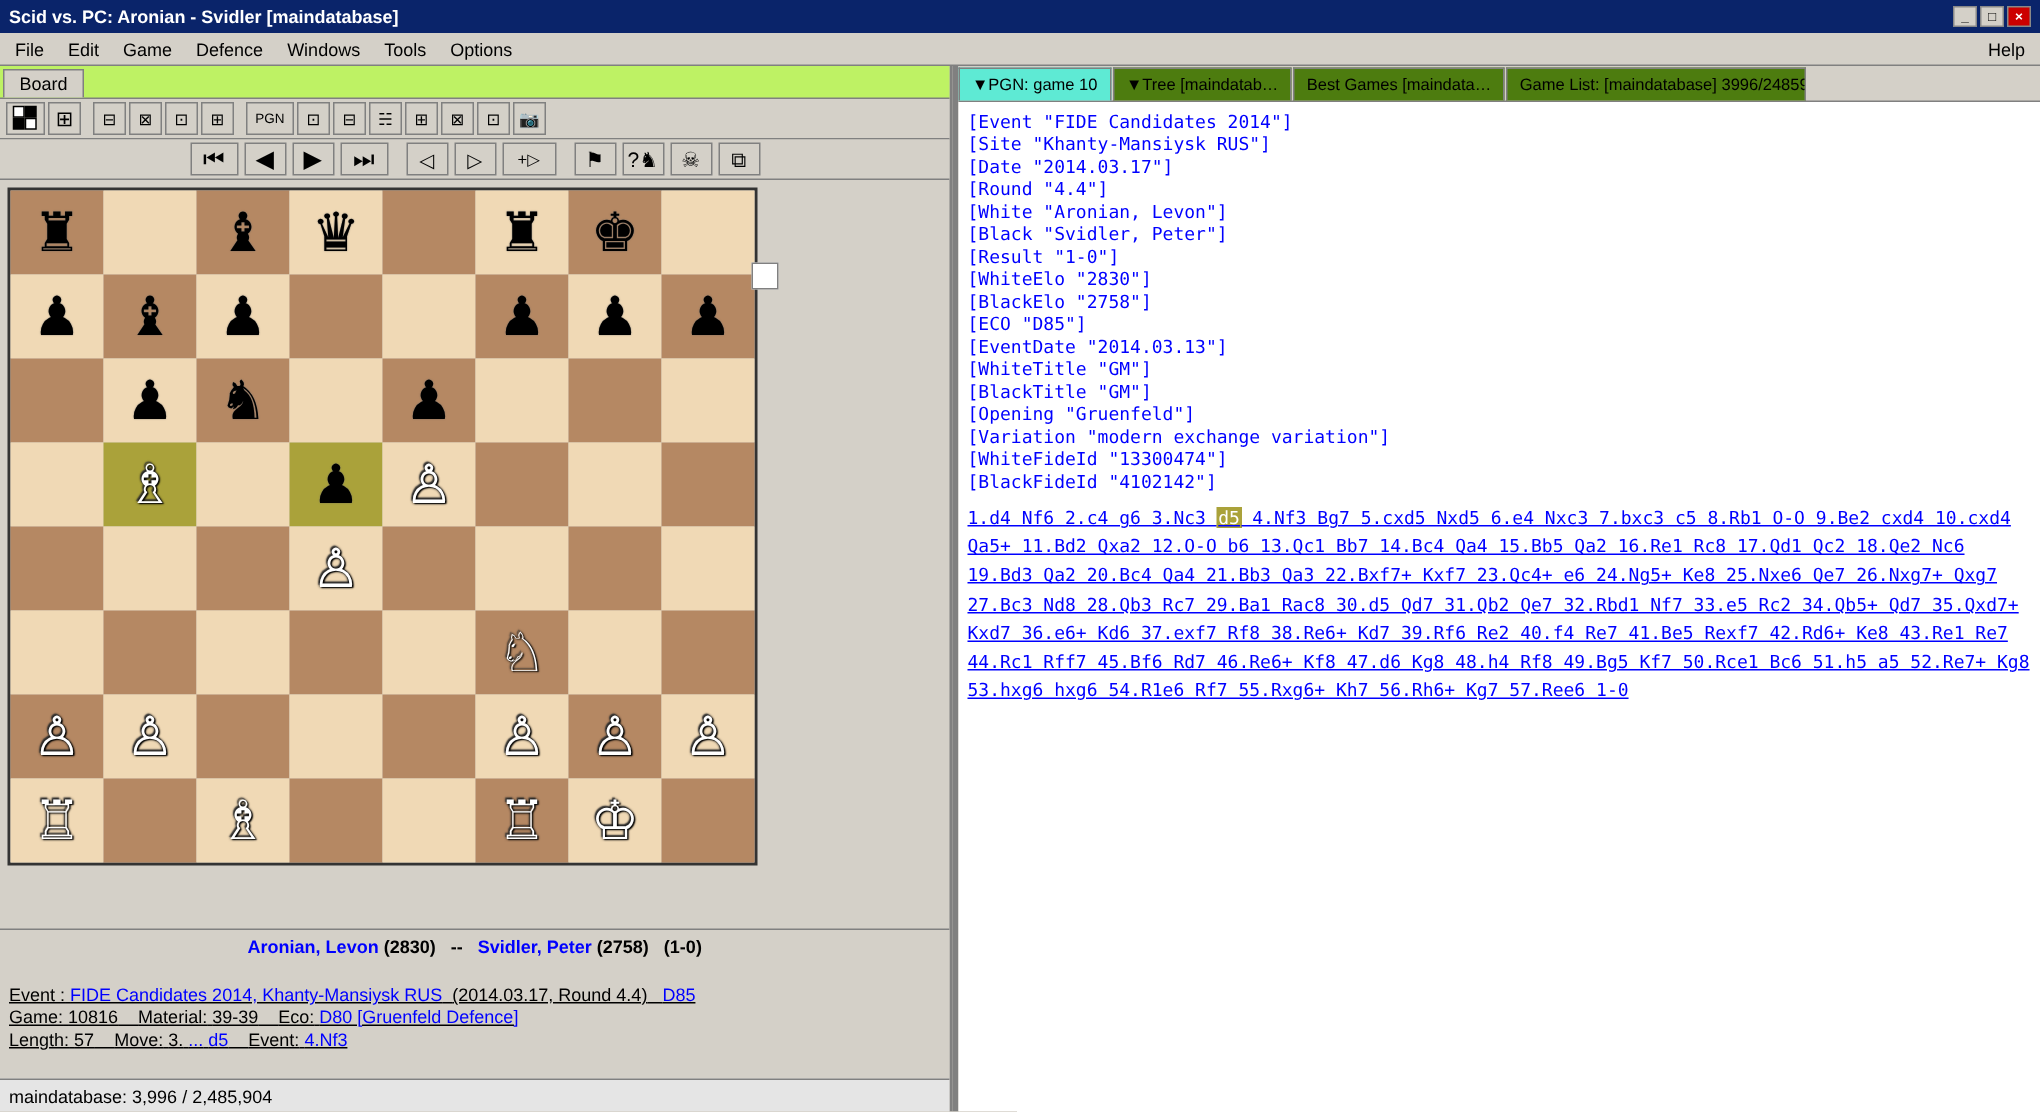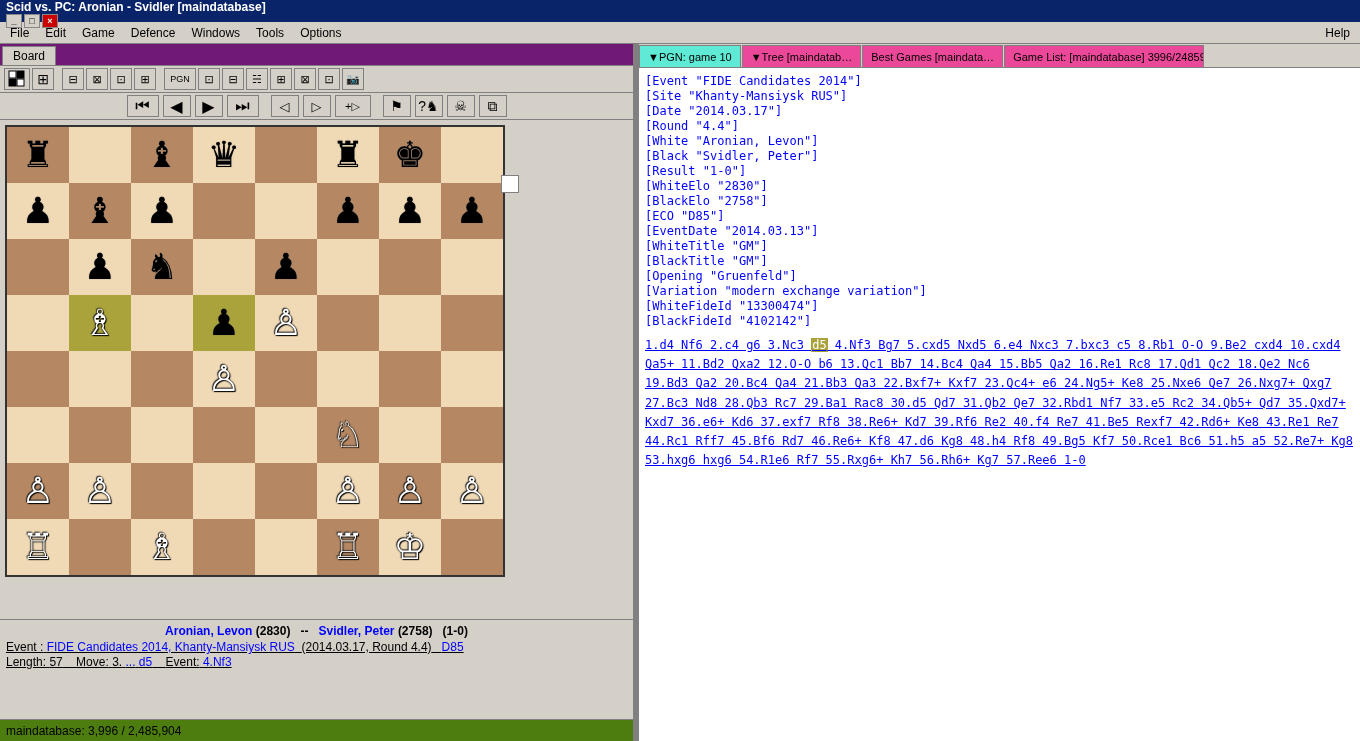--- a/index.html
+++ b/index.html
@@ -1,69 +1,69 @@
 <!DOCTYPE html>
 <html><head>
   <meta charset="utf-8">
   <style>
     * { margin: 0; padding: 0; box-sizing: border-box; }
     body { font-family: 'Arial', sans-serif; font-size: 12px; background: #d4d0c8; color: #000; width: 1360px; height: 741px; overflow: hidden; }
     
     
-    #titlebar { background: #0a246a; color: #fff; height: 22px; display: flex; align-items: flex-start; justify-content: space-between; padding: 0 6px; font-size: 12px; font-weight: bold; flex-direction: column; }
+    #titlebar { background: #0a246a; color: #fff; height: 22px; display: flex; align-items: center; justify-content: space-between; padding: 0 6px; font-size: 12px; font-weight: bold; }
     #titlebar-controls { display: flex; gap: 2px; }
     #titlebar-controls span { width: 16px; height: 14px; background: #d4d0c8; border: 1px solid #888; display: flex; align-items: center; justify-content: center; font-size: 9px; cursor: pointer; color: #000; }
     
     
     #menubar { background: #d4d0c8; height: 22px; display: flex; align-items: center; border-bottom: 1px solid #808080; padding: 0 2px; }
     .menu-item { padding: 2px 8px; cursor: pointer; font-size: 12px; }
     .menu-help { margin-left: auto; padding: 2px 8px; cursor: pointer; font-size: 12px; }
     
     
     #main { display: flex; flex-direction: row; height: calc(741px - 44px); }
     
     
     #left-panel { width: 635px; display: flex; flex-direction: column; background: #d4d0c8; border-right: 2px solid #808080; }
     
     
-    #board-tab { background: #701a75; border-bottom: 1px solid #808080; }
+    #board-tab { background: #bef264; border-bottom: 1px solid #808080; }
     #board-tab-label { display: inline-block; background: #d4d0c8; border: 1px solid #808080; border-bottom: none; padding: 2px 10px; font-size: 12px; margin: 2px 2px 0 2px; }
     
     
     #toolbar1, #toolbar2 { display: flex; align-items: center; padding: 2px 4px; gap: 2px; background: #d4d0c8; border-bottom: 1px solid #808080; }
     .tb-btn { background: #d4d0c8; border: 1px solid #808080; width: 22px; height: 22px; display: flex; align-items: center; justify-content: center; cursor: pointer; font-size: 10px; }
     .tb-sep { width: 4px; height: 22px; }
     
     
     #board-container { flex: 1; display: flex; align-items: flex-start; justify-content: flex-start; padding: 5px; }
     #board { display: grid; grid-template-columns: repeat(8, 62px); grid-template-rows: repeat(8, 56px); border: 2px solid #333; }
     .sq { width: 62px; height: 56px; display: flex; align-items: center; justify-content: center; font-size: 36px; line-height: 1; position: relative; }
     .sq.light { background: #f0d9b5; }
     .sq.dark { background: #b58863; }
     .sq.highlight { background: #aaa23a; }
     .piece { user-select: none; }
     .white-piece { color: #fff; text-shadow: 0 0 2px #000, 1px 1px 1px #000, -1px -1px 1px #333; }
     .black-piece { color: #000; text-shadow: 0 0 1px #666; }
     
     
     #info-panel { background: #d4d0c8; border-top: 1px solid #808080; padding: 4px 6px; font-size: 12px; min-height: 100px; }
-    #players-row { font-weight: bold; text-align: center; margin-bottom: 2px; }
+    #players-row { font-weight: bold; text-align: center; margin-bottom: 18px; }
     .player-link { color: #00f; }
     #event-row, #game-row, #length-row { margin-bottom: 1px; text-decoration: underline; }
     .ev-link { color: #00f; }
     
     
-    #statusbar { background: #4d7c0f; border-top: 1px solid #808080; height: 22px; display: flex; align-items: center; padding: 0 6px; font-size: 12px; }
+    #statusbar { background: #e5e5e5; border-top: 1px solid #808080; height: 22px; display: flex; align-items: center; padding: 0 6px; font-size: 12px; }
     
     
     #right-panel { flex: 1; display: flex; flex-direction: column; background: #d4d0c8; }
     
     
     #tabs-row { display: flex; background: #d4d0c8; border-bottom: 1px solid #808080; height: 24px; align-items: flex-end; }
-    .tab { display: flex; align-items: center; padding: 2px 8px; border: 1px solid #808080; border-bottom: none; background: #ec4899; font-size: 11px; cursor: pointer; margin-right: 1px; height: 22px; white-space: nowrap; max-width: 200px; overflow: hidden; }
+    .tab { display: flex; align-items: center; padding: 2px 8px; border: 1px solid #808080; border-bottom: none; background: #4d7c0f; font-size: 11px; cursor: pointer; margin-right: 1px; height: 22px; white-space: nowrap; max-width: 200px; overflow: hidden; }
     .tab.active { background: #5eead4; z-index: 1; }
     
     
     #pgn-area { flex: 1; background: #fff; padding: 6px; overflow-y: auto; font-size: 12px; font-family: monospace; }
     .pgn-tag { color: #00f; display: block; margin-bottom: 1px; }
     .pgn-moves { color: #00f; margin-top: 8px; line-height: 1.6; text-decoration: underline; }
     .pgn-highlight { background: #aaa23a; color: #fff; padding: 0 1px; }
   </style>
 </head>
 <body>
@@ -284,20 +284,30 @@
           <span class="player-link">Svidler, Peter</span>
           <span>(2758)</span>
         </span>
         &nbsp;&nbsp;<span>(1-0)</span>
       </div>
       <div id="event-row">
         <span>Event :</span>
         <span class="ev-link">FIDE Candidates 2014, Khanty-Mansiysk RUS</span>
         &nbsp;<span>(2014.03.17, Round 4.4)</span>
         &nbsp;&nbsp;<span class="ev-link">D85</span>
+      </div>
+      <div id="game-row">
+        <span>Game:</span>
+        <span>10816</span>
+        &nbsp;&nbsp;
+        <span>Material:</span>
+        <span>39-39</span>
+        &nbsp;&nbsp;
+        <span>Eco:</span>
+        <span class="ev-link">D80 [Gruenfeld Defence]</span>
       </div>
       <div id="length-row">
         <span>Length:</span>
         <span>57</span>
         &nbsp;&nbsp;
         <span>Move:</span>
         <span>3.</span>
         <span style="color:#00f;cursor:pointer;">...</span>
         <span class="ev-link">d5</span>
         &nbsp;&nbsp;

